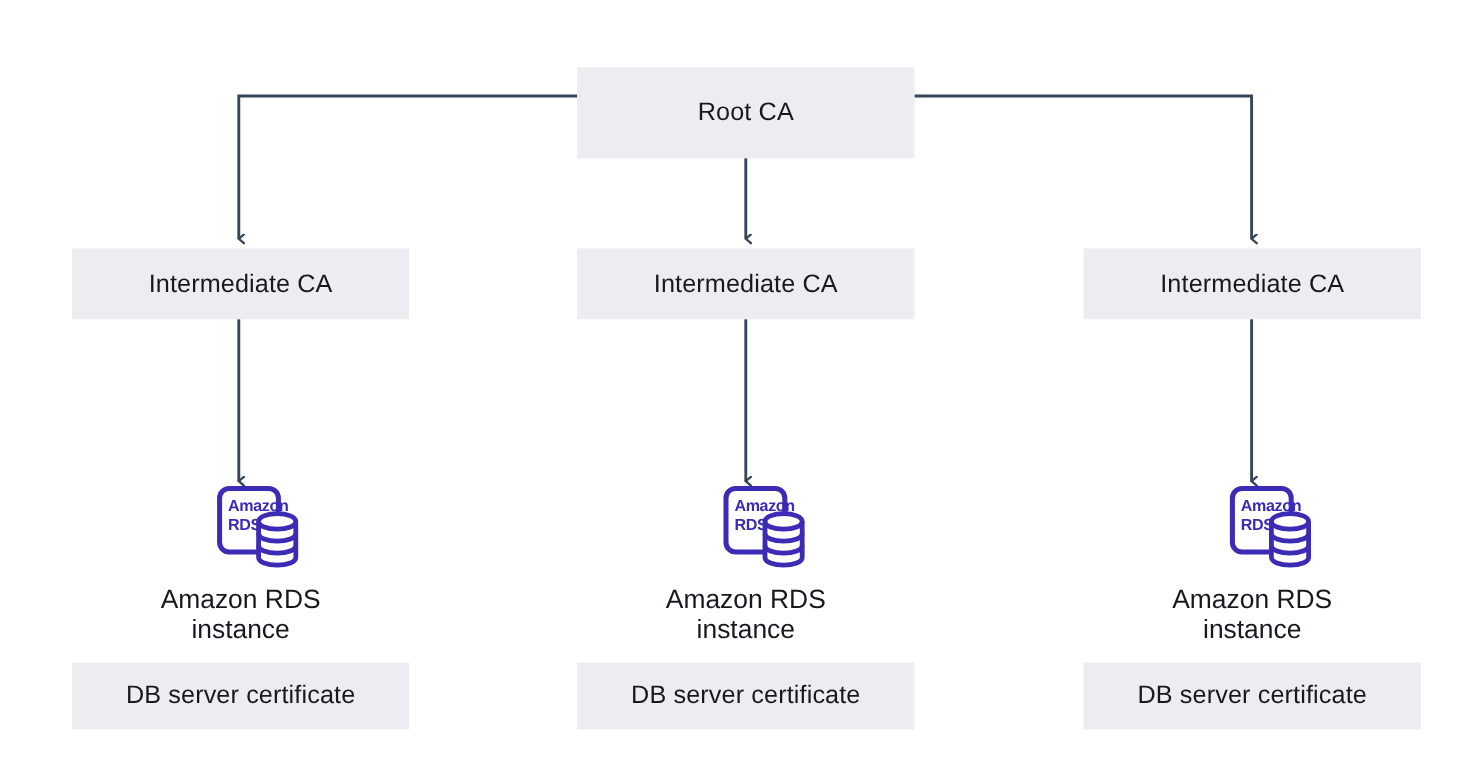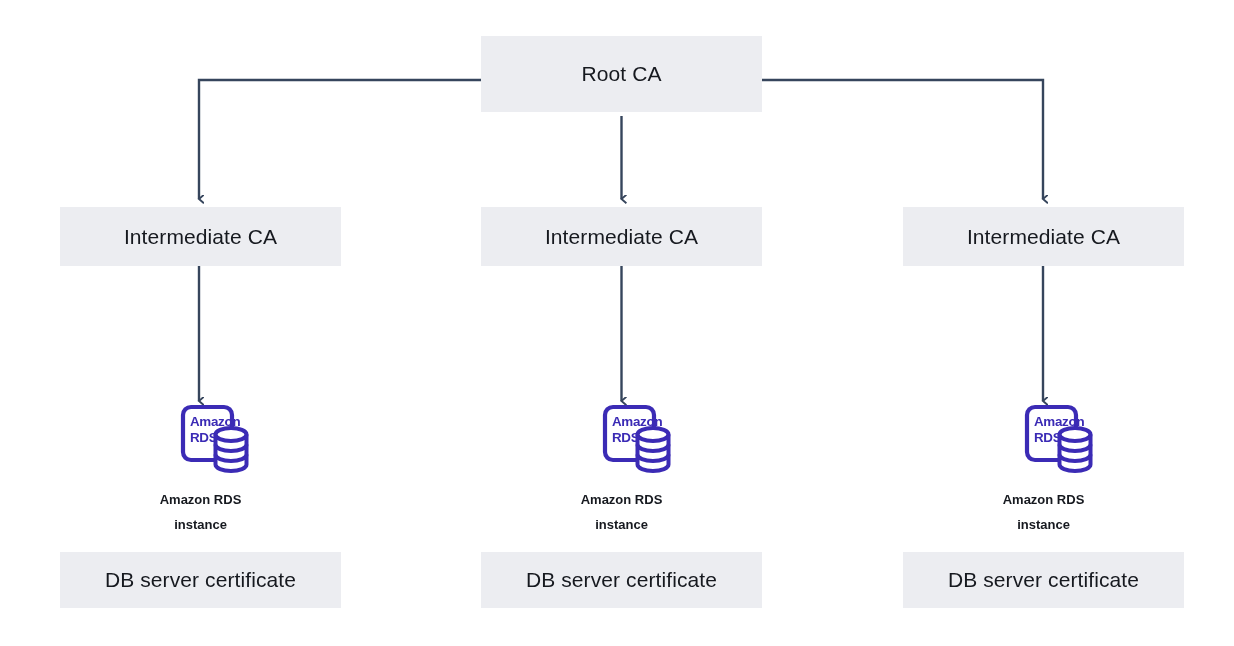--- a/index.html
+++ b/index.html
@@ -35,24 +35,23 @@
     color: #16191f;
     font-size: 21px;
     line-height: 1.2;
     letter-spacing: 0.1px;
     white-space: nowrap;
   }
   .caption {
     position: absolute;
     text-align: center;
     color: #16191f;
-    font-size: 13px;
+    font-size: 22px;
     line-height: 25px;
     white-space: pre-line;
-    font-weight: bold;
   }
   .rds-icon {
     position: absolute;
     width: 72px;
     height: 72px;
     padding-left: 16px;
   }
   .rds-icon svg {
     display: block;
     width: 72px;
@@ -87,21 +86,21 @@
       <path d="M199,266 L199,401" fill="none" stroke="#36455C" stroke-width="2.4" marker-end="url(#arrowhead)"></path>
     </g>
     <g>
       <path d="M621.5,266 L621.5,401" fill="none" stroke="#36455C" stroke-width="2.4" marker-end="url(#arrowhead)"></path>
     </g>
     <g>
       <path d="M1043,266 L1043,401" fill="none" stroke="#36455C" stroke-width="2.4" marker-end="url(#arrowhead)"></path>
     </g>
   </svg>
 
-  <div class="node-box" style="left:481px; top:36px; width:281px; height:76px;">
+  <div class="node-box" style="left:481px; top:56px; width:281px; height:76px;">
     <span>Root CA</span>
   </div>
 
   <div class="node-box" style="left:60px; top:207px; width:281px; height:59px;">
     <span>Intermediate CA</span>
   </div>
 
   <div class="rds-icon" style="left:164px; top:404px;">
     <svg viewBox="0 0 72 72" xmlns="http://www.w3.org/2000/svg">
       <rect x="3" y="3" width="49" height="53" rx="8" ry="8" fill="none" stroke="#3B2BB5" stroke-width="4.2"></rect>

